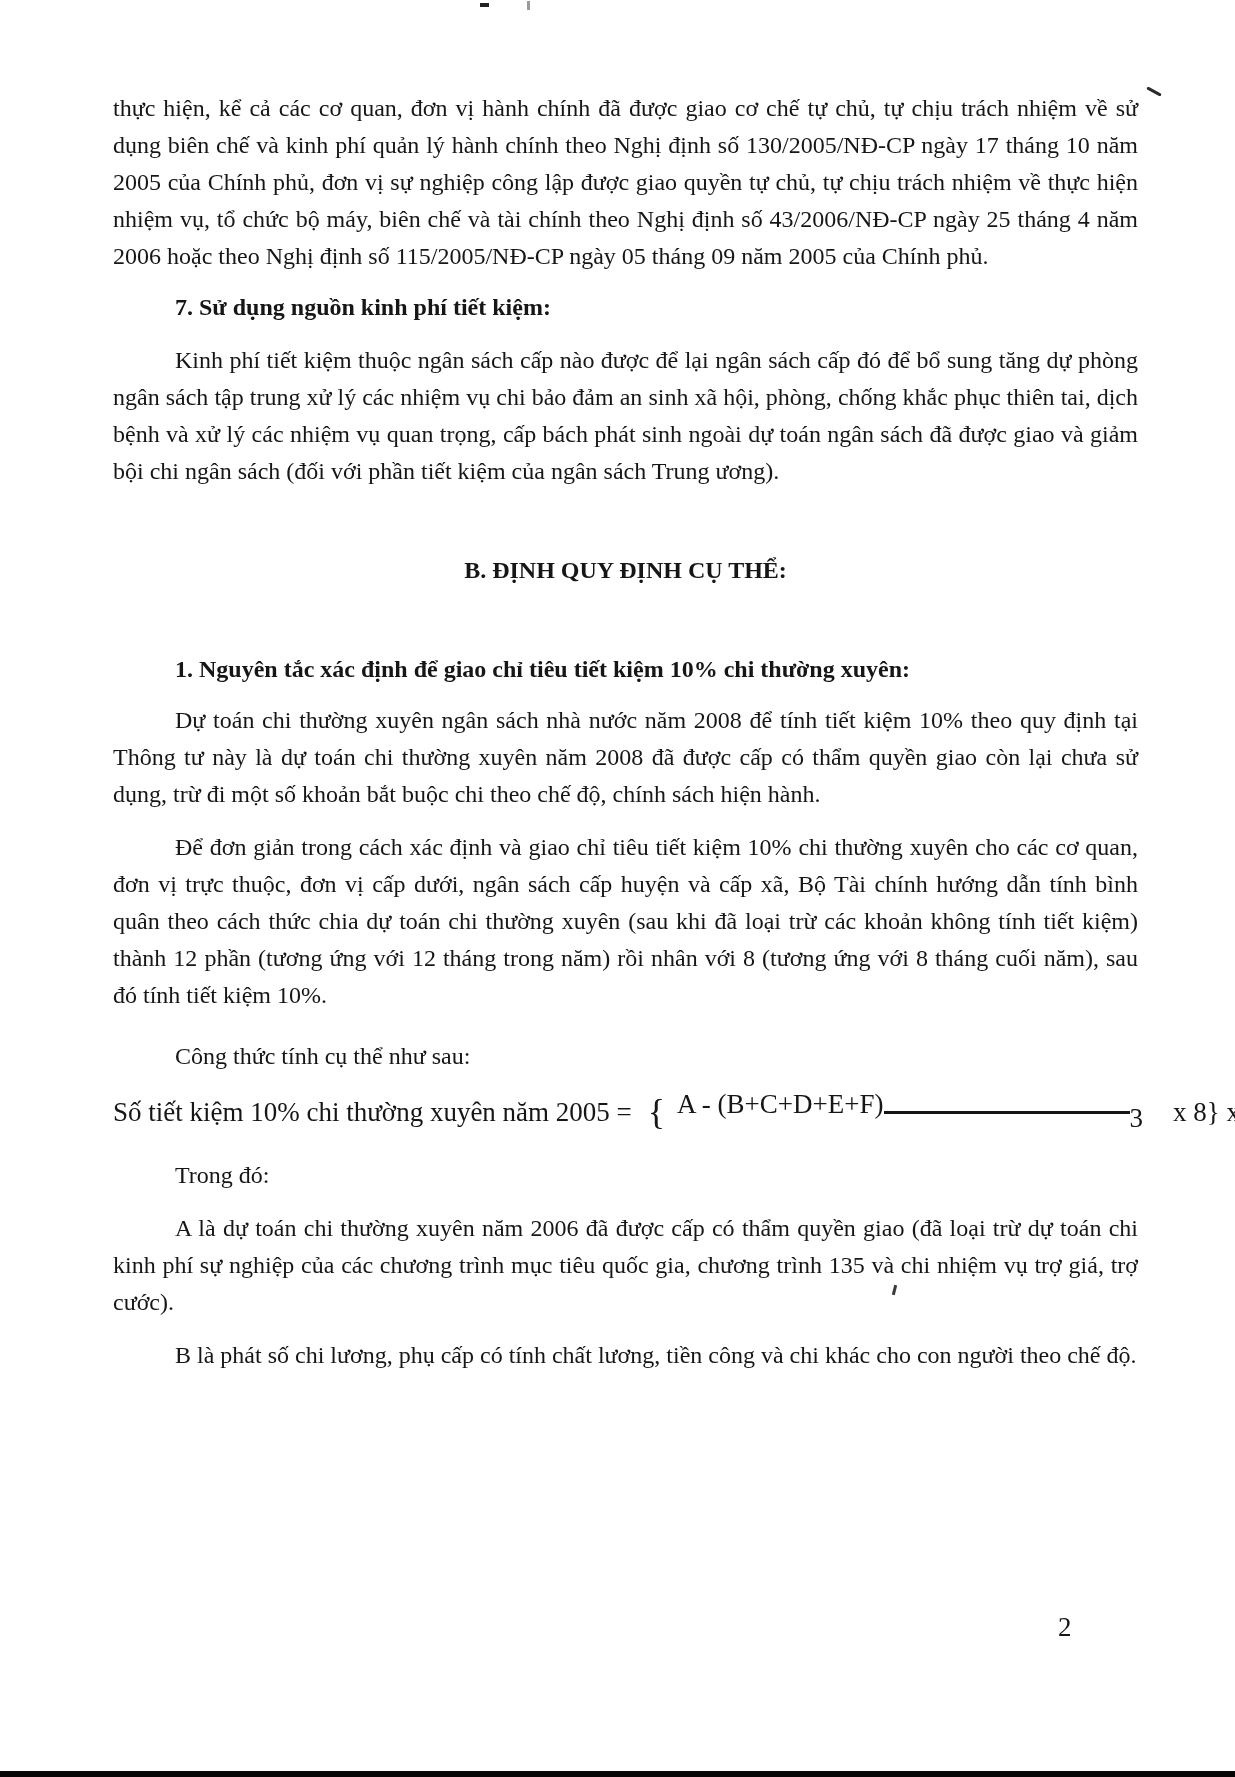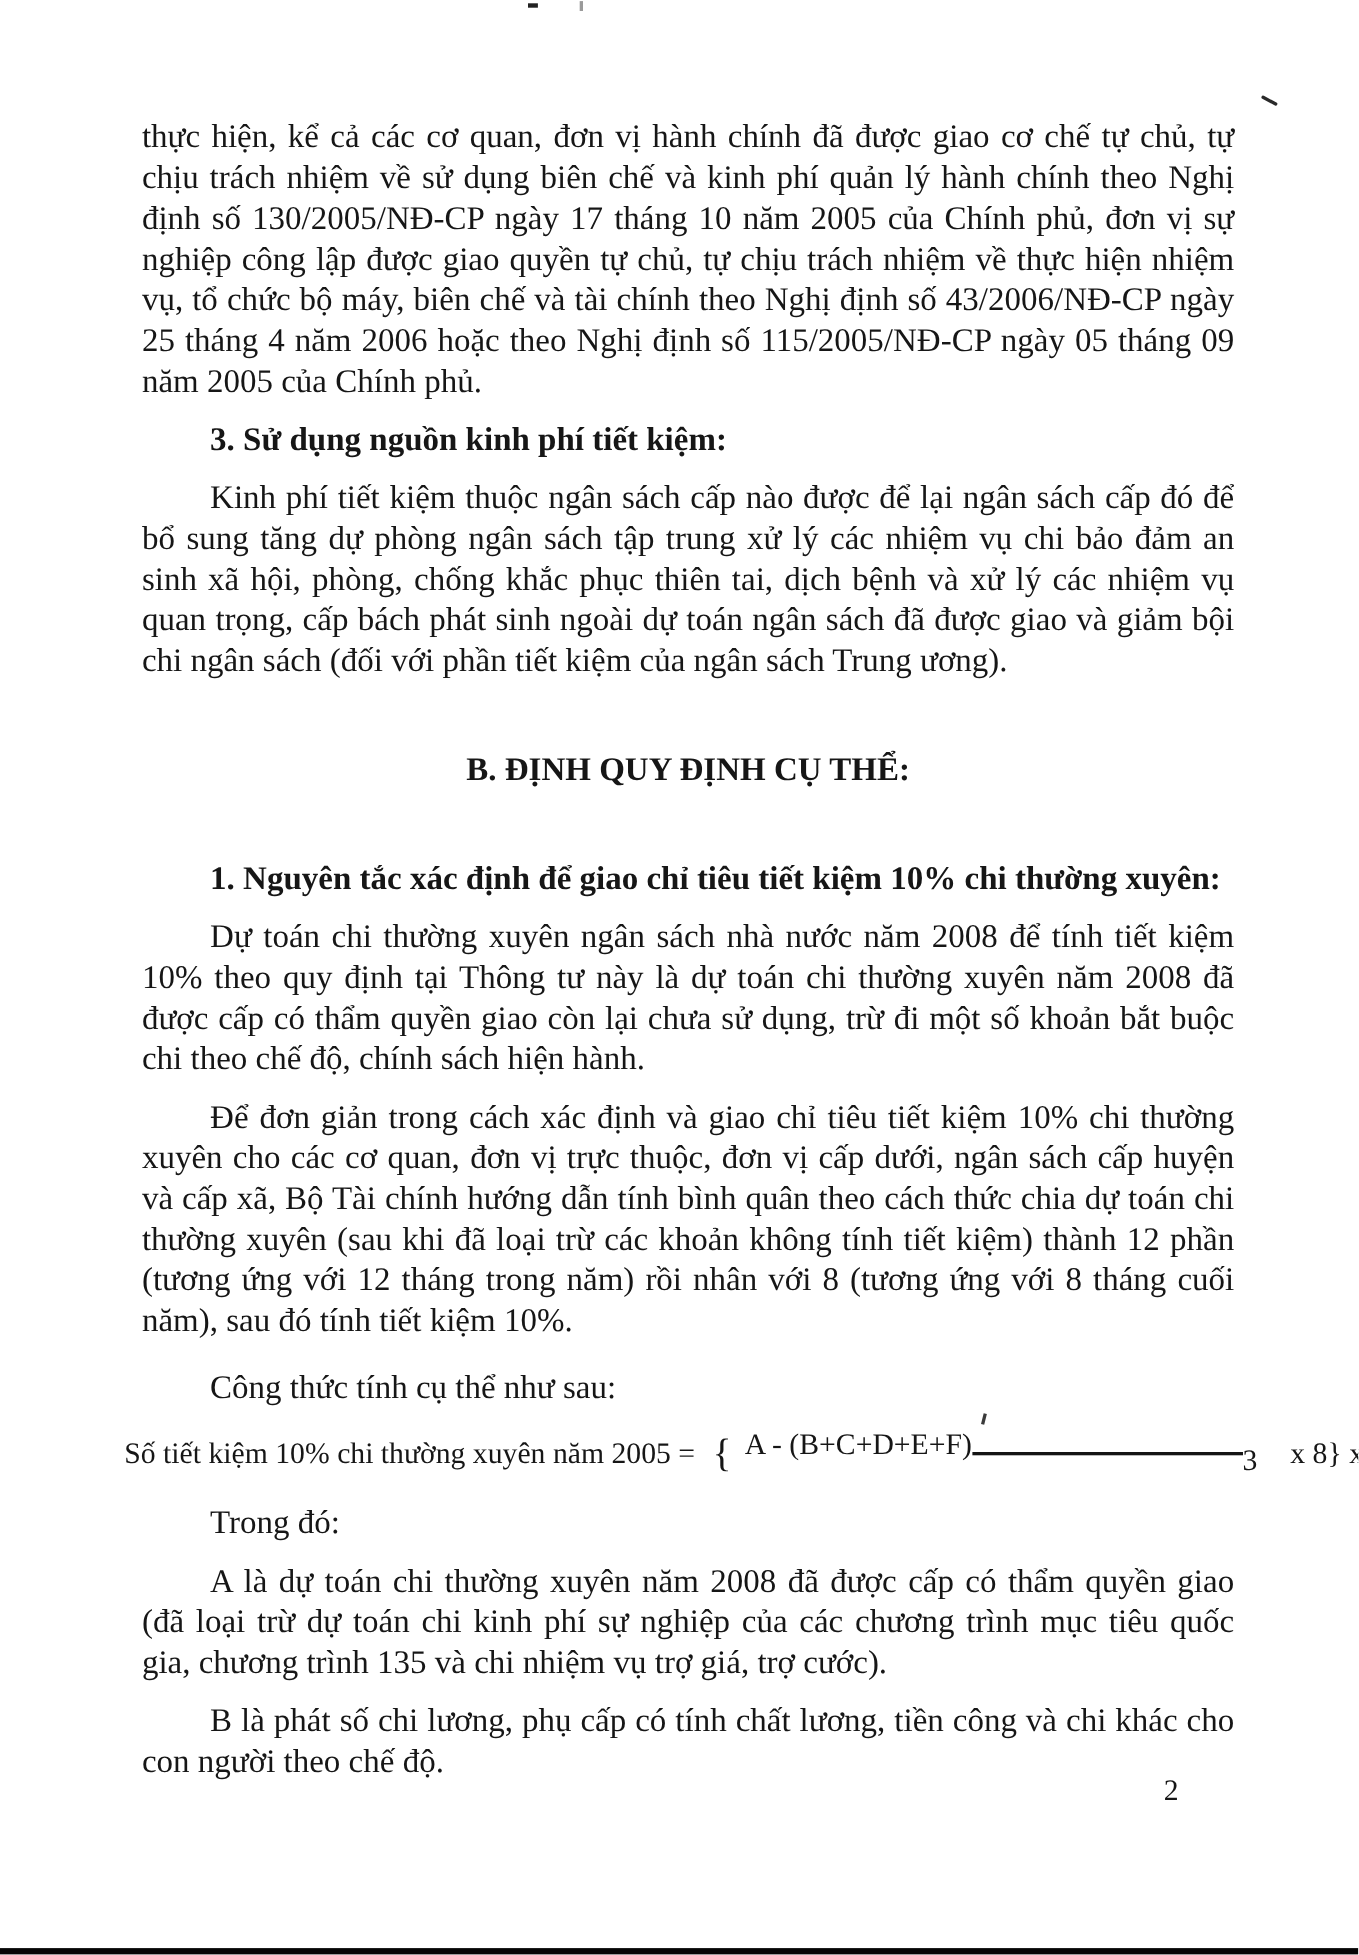--- a/index.html
+++ b/index.html
@@ -8,22 +8,22 @@
     width: 1235px;
     height: 1777px;
     background: #ffffff;
     color: #161616;
     font-family: "Liberation Serif", "DejaVu Serif", serif;
     box-sizing: border-box;
     padding: 90px 97px 0 113px;
     overflow: hidden;
   }
   .para {
-    margin: 16px;
-    font-size: 30px;
+    margin: 0;
+    font-size: 24px;
     line-height: 37px;
     text-align: justify;
   }
   .indent { text-indent: 62px; }
   .bold { font-weight: bold; }
   .center { text-align: center; text-indent: 0; }
 
   .mt-heading3 { margin-top: 14px; }
   .mt-para3   { margin-top: 16px; }
   .mt-sectionB{ margin-top: 62px; }
@@ -85,21 +85,21 @@
 
 <div class="page">
 
   <span class="speck speck-a"></span>
   <span class="speck speck-b"></span>
   <span class="speck-grave"></span>
   <span class="speck-tick"></span>
 
   <p class="para">thực hiện, kể cả các cơ quan, đơn vị hành chính đã được giao cơ chế tự chủ, tự chịu trách nhiệm về sử dụng biên chế và kinh phí quản lý hành chính theo Nghị định số 130/2005/NĐ-CP ngày 17 tháng 10 năm 2005 của Chính phủ, đơn vị sự nghiệp công lập được giao quyền tự chủ, tự chịu trách nhiệm về thực hiện nhiệm vụ, tổ chức bộ máy, biên chế và tài chính theo Nghị định số 43/2006/NĐ-CP ngày 25 tháng 4 năm 2006 hoặc theo Nghị định số 115/2005/NĐ-CP ngày 05 tháng 09 năm 2005 của Chính phủ.</p>
 
-  <p class="para indent bold mt-heading3">3. Sử dụng nguồn kinh phí tiết kiệm:</p>
+  <p class="para indent bold mt-heading3">7. Sử dụng nguồn kinh phí tiết kiệm:</p>
 
   <p class="para indent mt-para3">Kinh phí tiết kiệm thuộc ngân sách cấp nào được để lại ngân sách cấp đó để bổ sung tăng dự phòng ngân sách tập trung xử lý các nhiệm vụ chi bảo đảm an sinh xã hội, phòng, chống khắc phục thiên tai, dịch bệnh và xử lý các nhiệm vụ quan trọng, cấp bách phát sinh ngoài dự toán ngân sách đã được giao và giảm bội chi ngân sách (đối với phần tiết kiệm của ngân sách Trung ương).</p>
 
   <p class="para center bold mt-sectionB">B. ĐỊNH QUY ĐỊNH CỤ THỂ:</p>
 
   <p class="para indent bold mt-heading1">1. Nguyên tắc xác định để giao chỉ tiêu tiết kiệm 10% chi thường xuyên:</p>
 
   <p class="para indent mt-para1a">Dự toán chi thường xuyên ngân sách nhà nước năm 2008 để tính tiết kiệm 10% theo quy định tại Thông tư này là dự toán chi thường xuyên năm 2008 đã được cấp có thẩm quyền giao còn lại chưa sử dụng, trừ đi một số khoản bắt buộc chi theo chế độ, chính sách hiện hành.</p>
 
   <p class="para indent mt-para1b">Để đơn giản trong cách xác định và giao chỉ tiêu tiết kiệm 10% chi thường xuyên cho các cơ quan, đơn vị trực thuộc, đơn vị cấp dưới, ngân sách cấp huyện và cấp xã, Bộ Tài chính hướng dẫn tính bình quân theo cách thức chia dự toán chi thường xuyên (sau khi đã loại trừ các khoản không tính tiết kiệm) thành 12 phần (tương ứng với 12 tháng trong năm) rồi nhân với 8 (tương ứng với 8 tháng cuối năm), sau đó tính tiết kiệm 10%.</p>
@@ -112,21 +112,21 @@
     <span class="f-frac">
       <span class="f-num">A - (B+C+D+E+F)</span>
       <span class="f-bar"></span>
       <span class="f-den">3</span>
     </span>
     <span class="f-rhs">x 8} x 10%</span>
   </div>
 
   <p class="para indent mt-trongdo">Trong đó:</p>
 
-  <p class="para indent mt-paraA">A là dự toán chi thường xuyên năm 2008 đã được cấp có thẩm quyền giao (đã loại trừ dự toán chi kinh phí sự nghiệp của các chương trình mục tiêu quốc gia, chương trình 135 và chi nhiệm vụ trợ giá, trợ cước).</p>
+  <p class="para indent mt-paraA">A là dự toán chi thường xuyên năm 2006 đã được cấp có thẩm quyền giao (đã loại trừ dự toán chi kinh phí sự nghiệp của các chương trình mục tiêu quốc gia, chương trình 135 và chi nhiệm vụ trợ giá, trợ cước).</p>
 
   <p class="para indent mt-paraB">B là phát số chi lương, phụ cấp có tính chất lương, tiền công và chi khác cho con người theo chế độ.</p>
 
   <div class="page-num">2</div>
 
   <div class="bottom-bar"></div>
 
 </div>
 
 </body></html>

